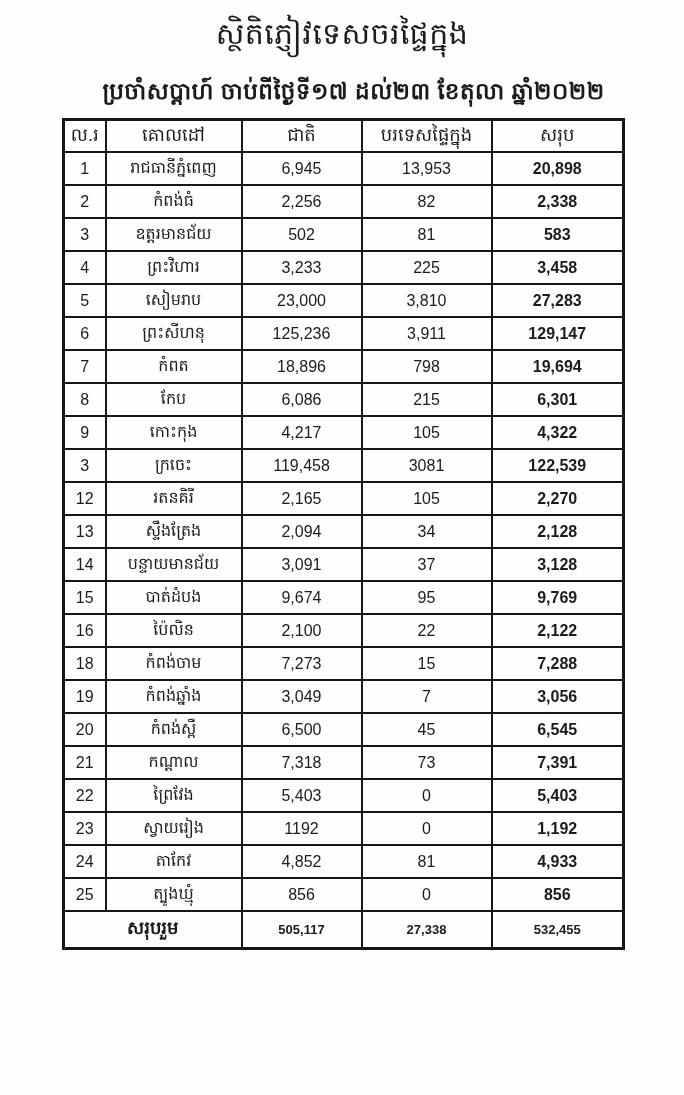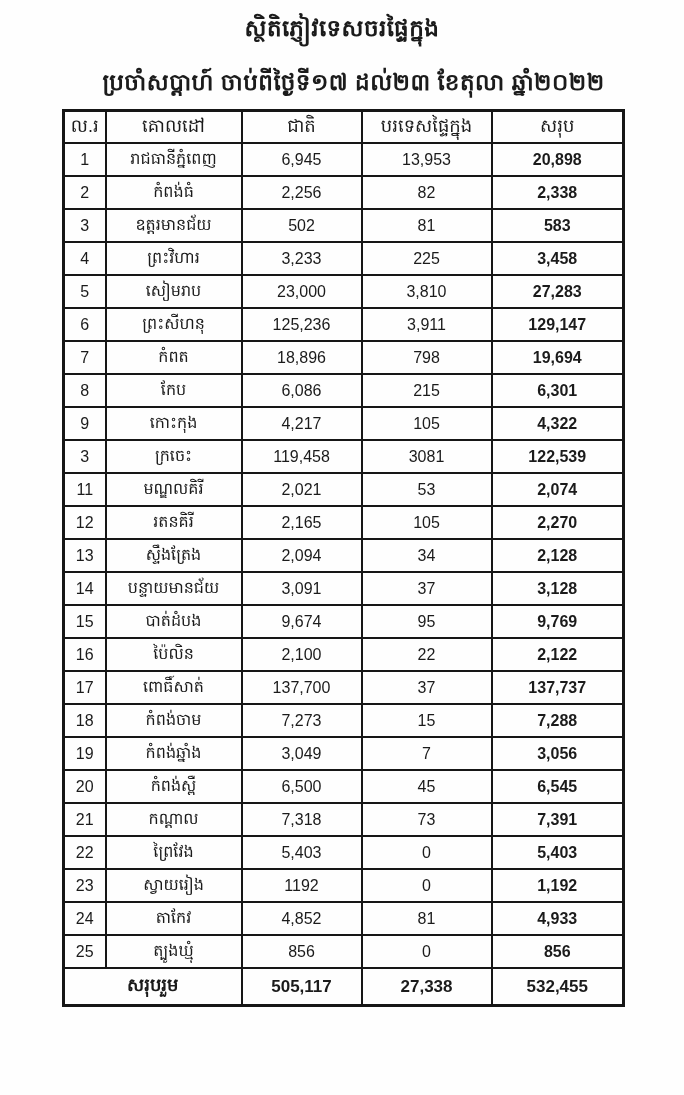--- a/index.html
+++ b/index.html
@@ -8,22 +8,22 @@
     position: relative;
     width: 684px;
     height: 1095px;
     background: #fefefe;
     color: #1b1b1b;
     font-family: "Liberation Sans", "DejaVu Sans", sans-serif;
     overflow: hidden;
   }
   .title-block { text-align: center; padding-top: 14px; }
   .title-line1 {
-    font-size: 23px;
-    font-weight: bold;
+    font-size: 30px;
+    font-weight: normal;
     line-height: 1.3;
     letter-spacing: 0.5px;
   }
   .title-line2 {
     font-size: 23px;
     font-weight: bold;
     margin-top: 24px;
     line-height: 1.3;
     letter-spacing: 0.5px;
     padding-left: 23px;
@@ -45,21 +45,21 @@
   }
   table.stats th {
     height: 33px;
     font-size: 18px;
     font-weight: normal;
   }
   table.stats td { height: 33px; font-size: 16px; }
   td.dest { font-size: 15px; }
   td.num { font-size: 16.5px; }
   td.total { font-weight: bold; }
-  tr.footer-row td { height: 37px; font-weight: bold; font-size: 17px; }
+  tr.footer-row td { height: 37px; font-weight: bold; font-size: 13px; }
   tr.footer-row td.label { font-size: 18px; }
   .footnote {
     margin-left: 60px;
     margin-top: 30px;
     font-size: 19px;
     font-weight: 600;
     letter-spacing: 0.3px;
   }
 </style>
 </head>
@@ -154,27 +154,20 @@
         <td class="num total">4,322</td>
       </tr>
       <tr>
         <td>3</td>
         <td class="dest">ក្រចេះ</td>
         <td class="num">119,458</td>
         <td class="num">3081</td>
         <td class="num total">122,539</td>
       </tr>
       <tr>
-        <td>11</td>
-        <td class="dest">មណ្ឌលគិរី</td>
-        <td class="num">2,021</td>
-        <td class="num">53</td>
-        <td class="num total">2,074</td>
-      </tr>
-      <tr>
         <td>12</td>
         <td class="dest">រតនគិរី</td>
         <td class="num">2,165</td>
         <td class="num">105</td>
         <td class="num total">2,270</td>
       </tr>
       <tr>
         <td>13</td>
         <td class="dest">ស្ទឹងត្រែង</td>
         <td class="num">2,094</td>
@@ -196,27 +189,20 @@
         <td class="num total">9,769</td>
       </tr>
       <tr>
         <td>16</td>
         <td class="dest">ប៉ៃលិន</td>
         <td class="num">2,100</td>
         <td class="num">22</td>
         <td class="num total">2,122</td>
       </tr>
       <tr>
-        <td>17</td>
-        <td class="dest">ពោធិ៍សាត់</td>
-        <td class="num">137,700</td>
-        <td class="num">37</td>
-        <td class="num total">137,737</td>
-      </tr>
-      <tr>
         <td>18</td>
         <td class="dest">កំពង់ចាម</td>
         <td class="num">7,273</td>
         <td class="num">15</td>
         <td class="num total">7,288</td>
       </tr>
       <tr>
         <td>19</td>
         <td class="dest">កំពង់ឆ្នាំង</td>
         <td class="num">3,049</td>

